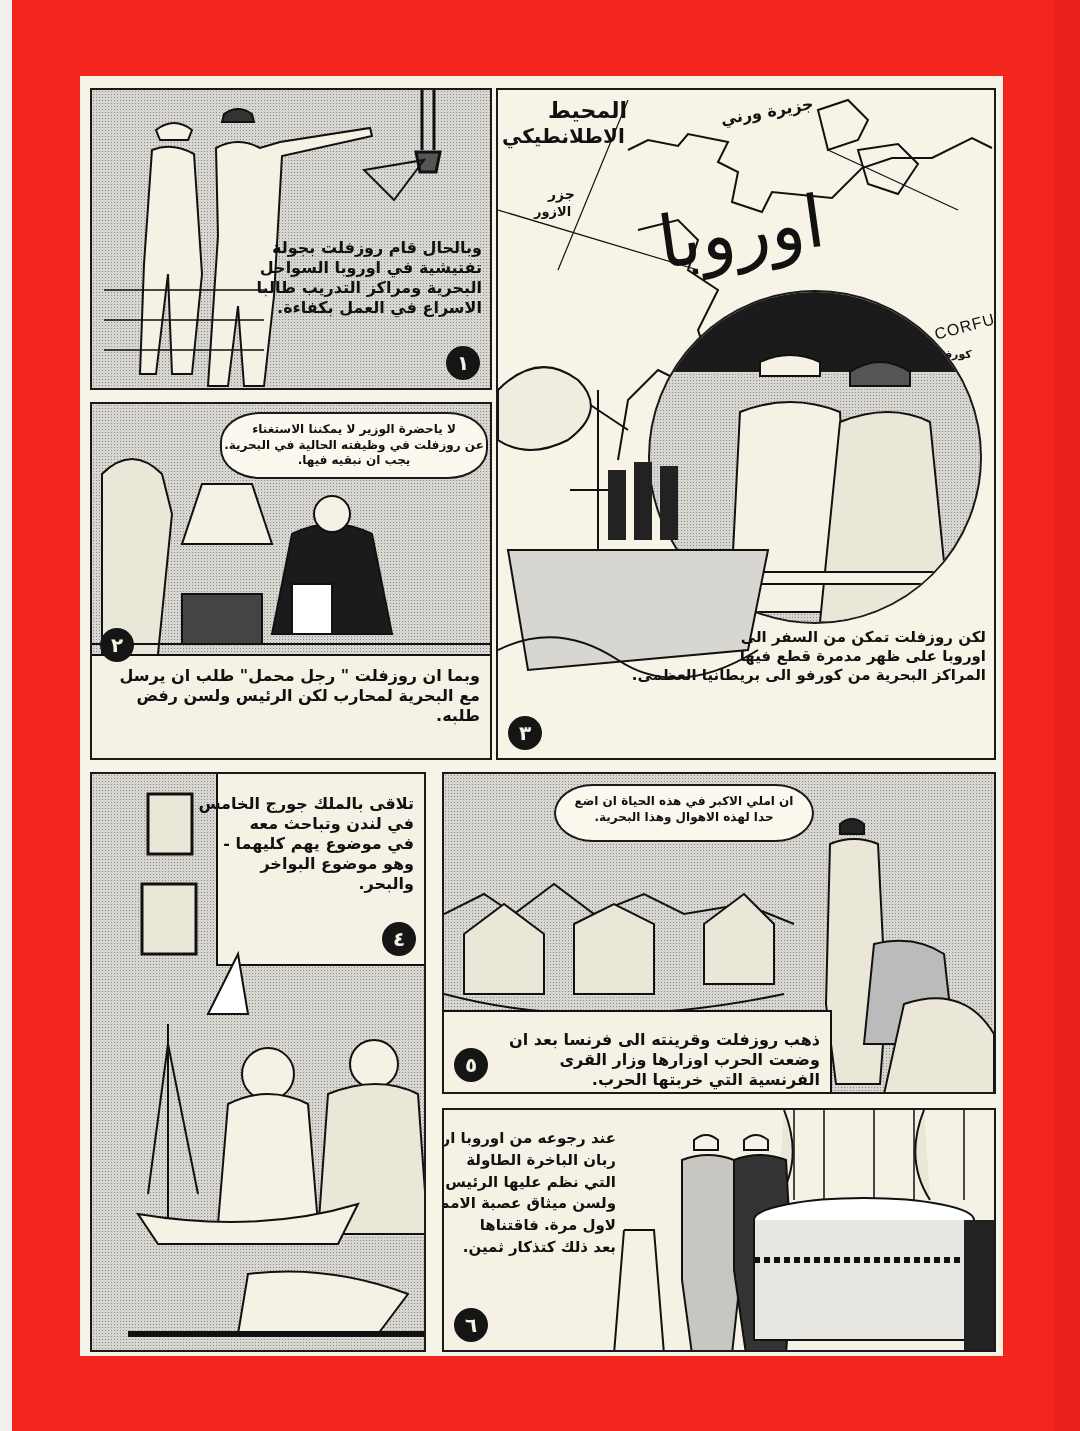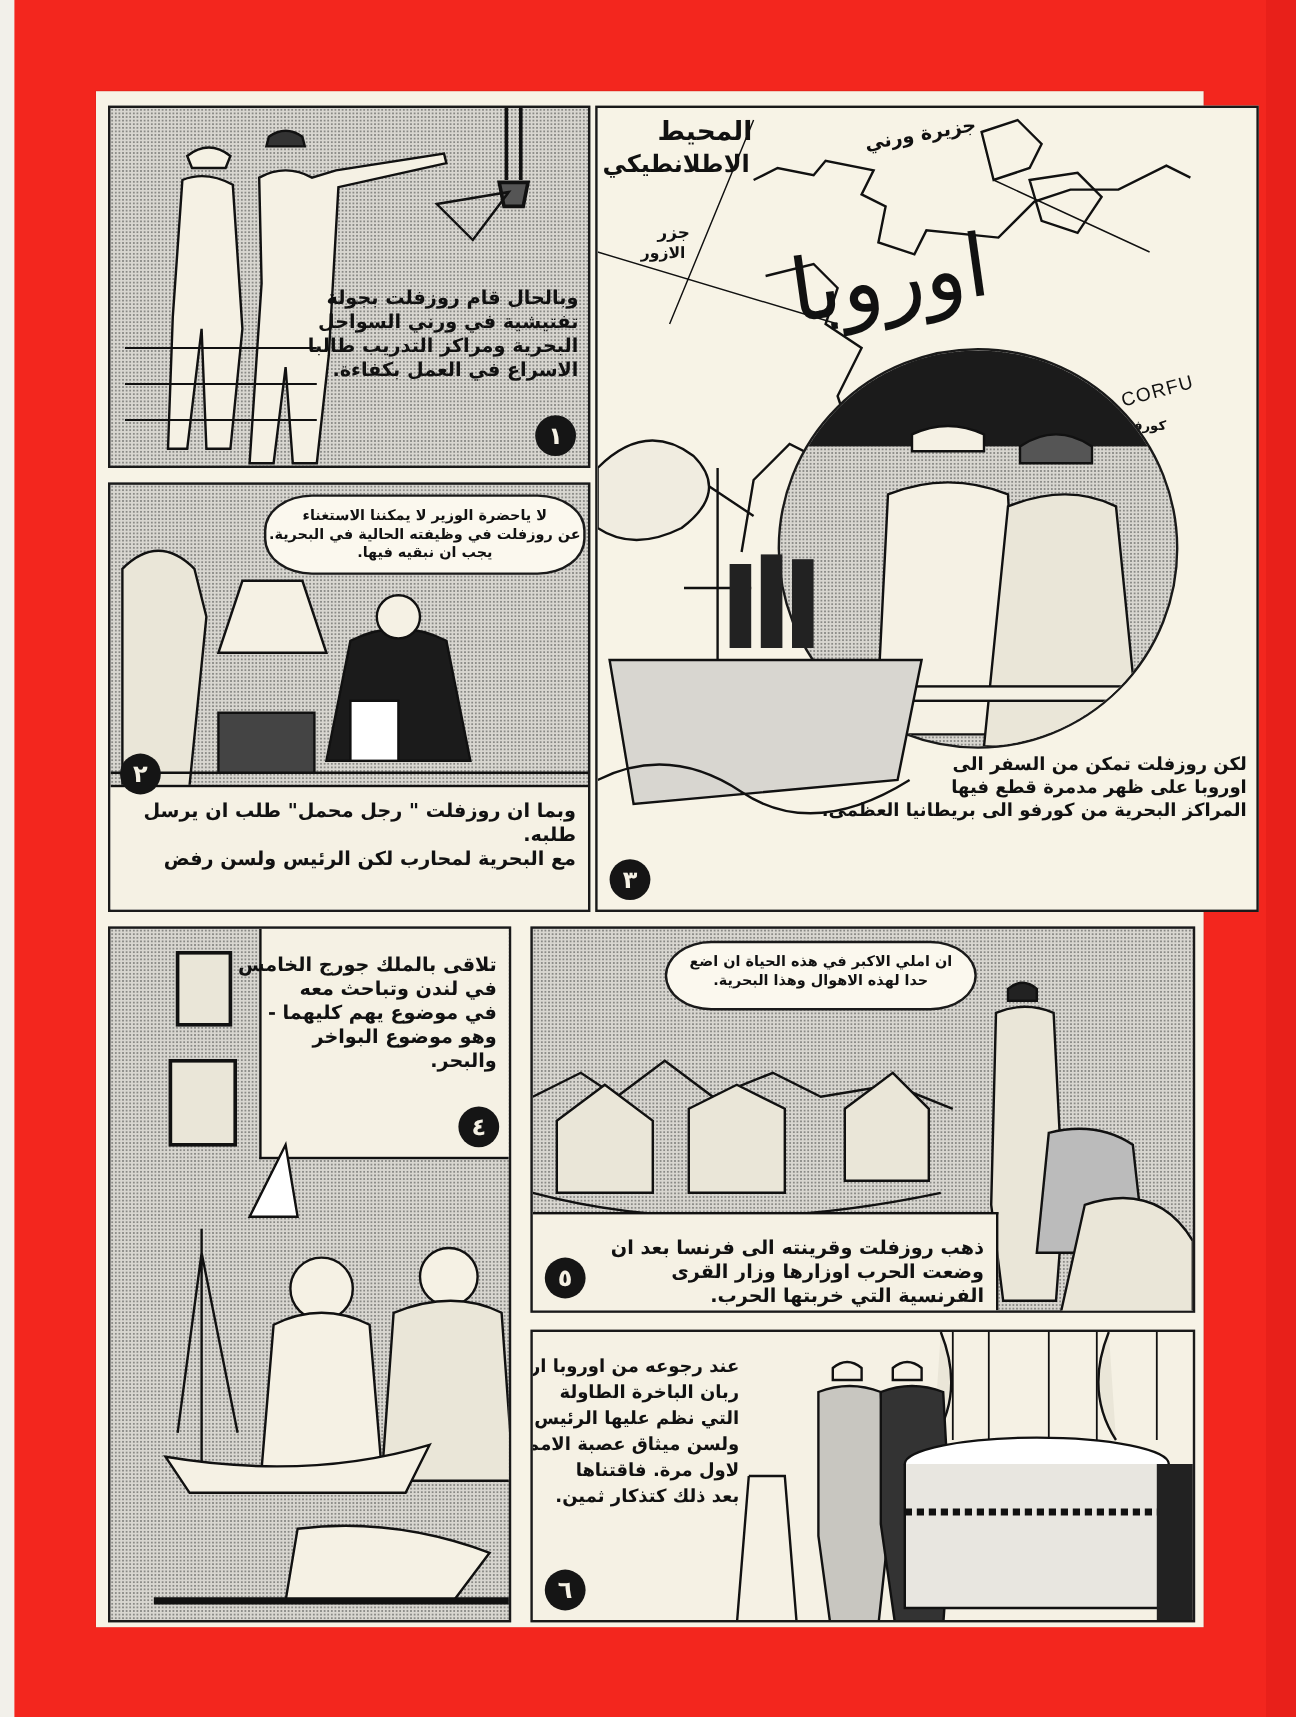--- a/index.html
+++ b/index.html
@@ -89,28 +89,28 @@
       <path d="M120 24 q14 -10 28 0 l2 8 h-32z" fill="#333" stroke="#111" stroke-width="2"></path>
       <path d="M112 58 q22 -12 44 0 l20 -6 l90 -14 l2 8 l-90 20 l-8 140 l-10 90 h-20 l-6 -80 l-10 80 h-20 l10 -150z" fill="#f5f1e4" stroke="#111" stroke-width="2"></path>
 
       <path d="M318 0 v60 M330 0 v60 M312 62 h24 l-4 20 h-16z" stroke="#111" stroke-width="3" fill="#555"></path>
       <path d="M260 80 l60 -10 l-30 40 z" fill="none" stroke="#111" stroke-width="2"></path>
 
       <path d="M0 200 h160 M0 230 h160 M0 260 h160" stroke="#111" stroke-width="1.5"></path>
     </svg>
     <div class="caption" style="right:8px; top:148px; width:200px; font-size:16px; background:transparent;">
       <span class="line">وبالحال قام روزفلت بجولة</span>
-      <span class="line">تفتيشية في ورني السواحل</span>
+      <span class="line">تفتيشية في اوروبا السواحل</span>
       <span class="line">البحرية ومراكز التدريب طالبا</span>
       <span class="line">الاسراع في العمل بكفاءة.</span>
     </div>
     <div class="num" style="right:10px; bottom:8px;">١</div>
   </div>
 
-  <div class="panel" style="left:416px; top:12px; width:553px; height:672px; background:#f7f3e6;">
+  <div class="panel" style="left:416px; top:12px; width:500px; height:672px; background:#f7f3e6;">
     <svg class="ink" width="500" height="672" viewBox="0 0 500 672">
       <path d="M130 60 l20 -10 l30 6 l10 -12 l40 8 l-10 20 l20 10 l-6 30 l30 10 l10 -20 l60 6 l30 -30 l30 -10 l40 0 l40 -20 l20 10" fill="none" stroke="#111" stroke-width="2"></path>
       <path d="M140 140 l40 -10 l20 20 l-10 30 l30 20 l-20 40 l10 30 l-30 20 l-20 -10 l-30 30 l-10 60" fill="none" stroke="#111" stroke-width="2"></path>
       <path d="M320 20 l30 -10 l20 20 l-10 20 l-30 10z M360 60 l40 -6 l20 20 l-20 30 l-30 -10z" fill="none" stroke="#111" stroke-width="2"></path>
       <path d="M0 120 l200 60 M60 180 l70 -170 M330 60 l130 60" stroke="#111" stroke-width="1.2"></path>
     </svg>
     <div class="map-label" style="left:50px; top:8px; font-size:22px;">المحيط</div>
     <div class="map-label" style="left:4px; top:34px; font-size:20px;">الاطلانطيكي</div>
     <div class="map-label" style="left:222px; top:12px; font-size:16px; transform:rotate(-10deg);">جزيرة ورني</div>
     <div class="map-label" style="left:50px; top:96px; font-size:14px;">جزر</div>
@@ -156,22 +156,22 @@
       <path d="M0 240 h402" stroke="#111" stroke-width="2"></path>
       <path d="M90 190 h80 v50 h-80z" fill="#444" stroke="#111" stroke-width="2"></path>
     </svg>
     <div class="bubble" style="left:128px; top:8px; width:268px; height:67px; font-size:12px; padding-top:8px;">
       <span class="line">لا ياحضرة الوزير لا يمكننا الاستغناء</span>
       <span class="line">عن روزفلت في وظيفته الحالية في البحرية.</span>
       <span class="line">يجب ان نبقيه فيها.</span>
     </div>
     <div class="caption" style="left:0; right:0; bottom:0; height:92px; padding:10px 10px 0 10px; font-size:16px; border-top:2px solid #111;">
       <span class="line">وبما ان روزفلت " رجل محمل" طلب ان يرسل</span>
+      <span class="line">مع البحرية لمحارب لكن الرئيس ولسن رفض</span>
       <span class="line">طلبه.</span>
-      <span class="line">مع البحرية لمحارب لكن الرئيس ولسن رفض</span>
     </div>
     <div class="num" style="left:8px; bottom:96px;">٢</div>
   </div>
 
   <div class="panel halftone" style="left:10px; top:696px; width:336px; height:580px;padding-left:36px;">
     <div style="position:absolute; left:124px; top:0; right:0; height:190px; background:#f5f1e4; border-left:2px solid #111; border-bottom:2px solid #111;"></div>
     <svg class="ink" width="336" height="580" viewBox="0 0 336 580">
       <rect x="20" y="20" width="44" height="60" fill="#eae6d8" stroke="#111" stroke-width="3"></rect>
       <rect x="14" y="110" width="54" height="70" fill="#eae6d8" stroke="#111" stroke-width="3"></rect>
       <path d="M80 240 l30 -60 l10 60z" fill="#fff" stroke="#111" stroke-width="2"></path>

